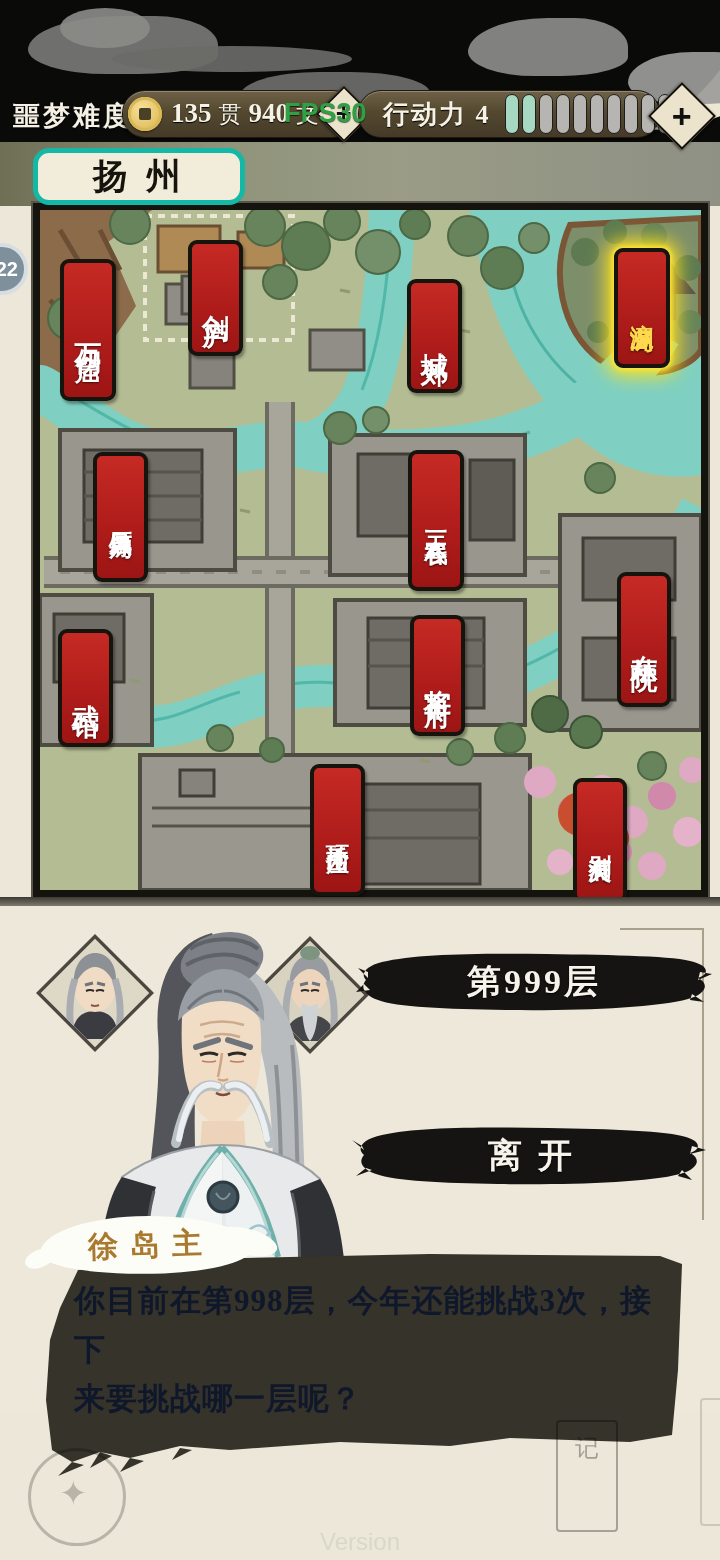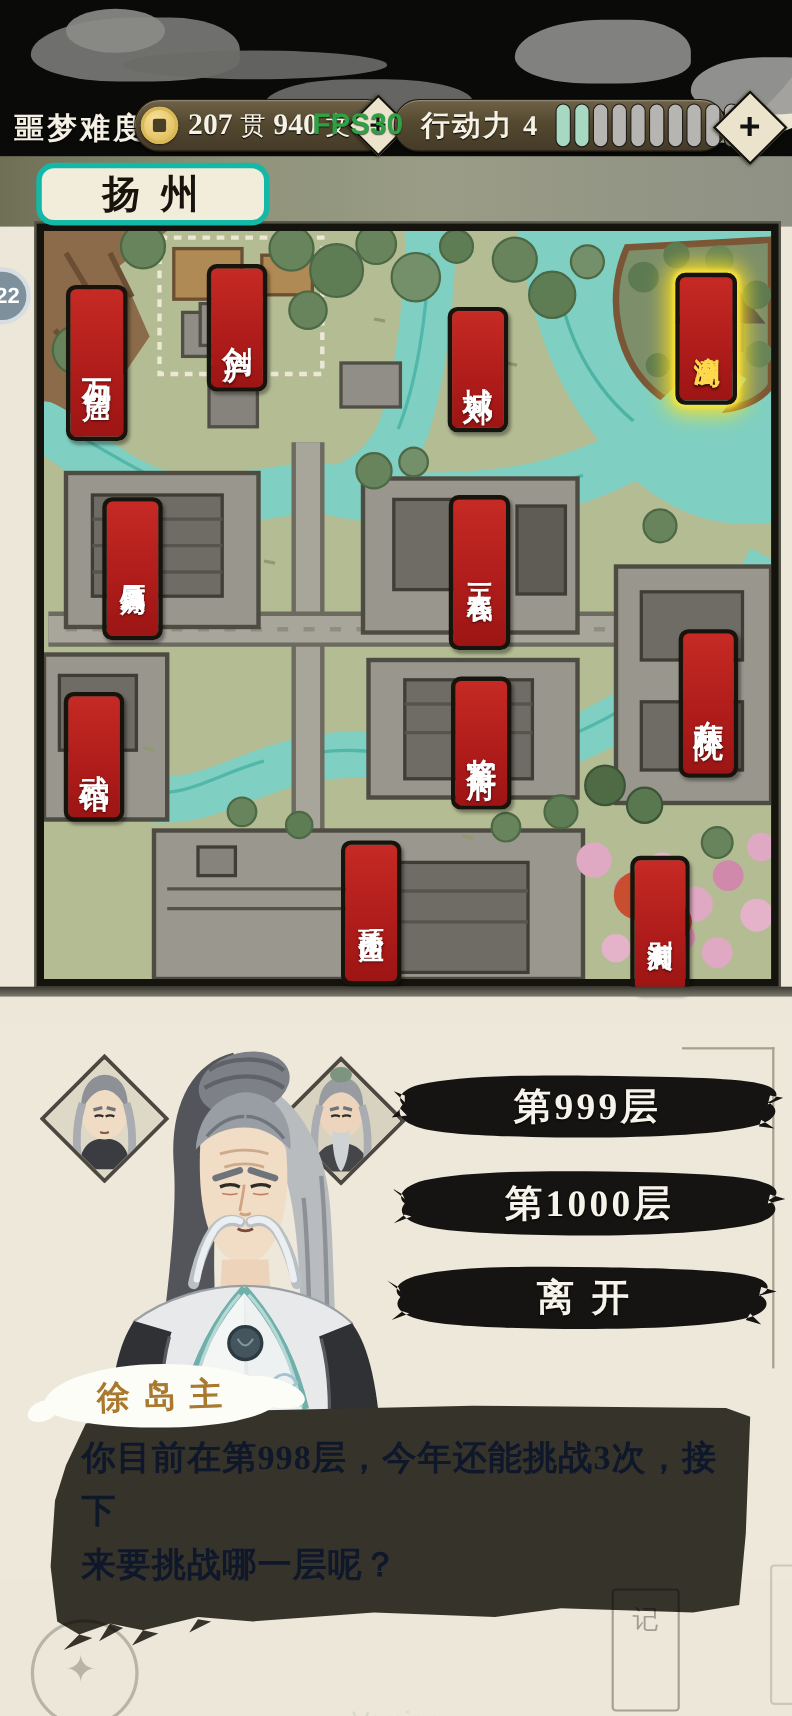--- a/index.html
+++ b/index.html
@@ -65,21 +65,21 @@
   .loc3{left:607px;top:241px;width:48px;height:112px;font-size:24px;letter-spacing:2px;}
   .loc4{left:86px;top:445px;width:47px;height:122px;}
   .loc5{left:401px;top:443px;width:48px;height:133px;}
   .loc6{left:610px;top:565px;width:46px;height:127px;}
   .loc7{left:51px;top:622px;width:47px;height:110px;}
   .loc8{left:403px;top:608px;width:47px;height:113px;}
   .loc9{left:303px;top:757px;width:47px;height:124px;}
   .loc10{left:566px;top:771px;width:46px;height:117px;}
   .map-sep{position:absolute;left:0;top:897px;width:720px;height:9px;background:linear-gradient(180deg,#3c3a33,#7d7a6e);z-index:3;}
   
-  .bottom{position:absolute;left:0;top:906px;width:720px;height:506px;background:#ede8d9;z-index:2;margin-top:24px;}
+  .bottom{position:absolute;left:0;top:906px;width:720px;height:506px;background:#ede8d9;z-index:2;}
   .corner-v{position:absolute;left:702px;top:22px;width:2px;height:292px;background:#a89f8c;}
   .corner-h{position:absolute;left:620px;top:22px;width:84px;height:2px;background:#a89f8c;}
   .mini{position:absolute;width:118px;height:118px;}
   .mini .frame{position:absolute;left:0;top:0;width:118px;height:118px;background:#4c4841;
                clip-path:polygon(50% 0,100% 50%,50% 100%,0 50%);}
   .mini .inner{position:absolute;left:5px;top:5px;width:108px;height:108px;background:#ddd6c4;
                clip-path:polygon(50% 0,100% 50%,50% 100%,0 50%);overflow:hidden;}
   .mini1{left:36px;top:28px;}
   .mini2{left:251px;top:30px;}
   .portrait{position:absolute;left:62px;top:19px;z-index:5;}
@@ -125,21 +125,21 @@
     <div class="cloud c2"></div>
     <div class="cloud c3"></div>
     <div class="cloud c4"></div>
   </div>
 
   <div class="bar-row">
     <div class="difficulty">噩梦难度</div>
     <div class="pill coin-pill">
       <div class="coin"></div>
       <div class="coin-text">
-        <span class="v">207</span>
+        <span class="v">135</span>
         <span class="u">贯</span>
         <span class="v">940</span>
         <span class="u">文</span>
       </div>
     </div>
     <div class="diamond d-small">
       <span>+</span>
     </div>
     <div class="fps">FPS30</div>
     <div class="pill action-pill">
@@ -381,26 +381,20 @@
       <path d="M258,254 C274,276 282,312 286,380 L230,380 C240,330 238,292 228,266 Z" fill="#2f3135"></path>
       <path d="M92,266 C84,296 82,336 88,378 M230,268 C238,298 240,338 234,378" stroke="#585a60" stroke-width="3" fill="none"></path>
     </svg>
 
     <div class="brush-btn btn1">
       <svg viewBox="0 0 356 64" preserveAspectRatio="none">
         <path fill="#151412" d="M10,30 C4,24 10,16 26,12 C60,4 120,3 190,4 C260,5 320,6 338,12 C352,16 354,24 342,28 C354,34 350,44 332,49 C300,58 220,61 150,60 C90,59 40,57 22,50 C8,45 4,37 10,30 Z M8,34 L0,42 L14,40 Z M12,22 L2,18 L12,28 Z M342,30 L356,24 L344,22 Z M334,50 L348,52 L336,44 Z"></path>
       </svg>
       <span class="lbl">第999层</span>
     </div>
-    <div class="brush-btn btn2">
-      <svg viewBox="0 0 356 64" preserveAspectRatio="none">
-        <path fill="#151412" d="M10,32 C2,26 8,16 28,11 C64,3 130,2 195,3 C262,4 318,6 336,13 C350,17 352,25 340,29 C352,35 348,45 330,50 C296,59 214,62 148,61 C92,60 42,58 22,51 C8,46 4,39 10,32 Z M8,24 L-2,18 L10,28 Z M10,42 L0,50 L16,44 Z M340,32 L356,28 L342,24 Z"></path>
-      </svg>
-      <span class="lbl">第1000层</span>
-    </div>
     <div class="brush-btn btn3">
       <svg viewBox="0 0 356 64" preserveAspectRatio="none">
         <path fill="#151412" d="M12,31 C4,25 10,15 30,11 C66,3 132,3 196,4 C260,5 316,7 334,13 C348,17 350,25 338,29 C350,35 346,45 328,50 C294,59 212,61 146,60 C90,59 44,57 24,50 C10,45 6,38 12,31 Z M10,22 L0,16 L12,26 Z M14,44 L4,52 L20,46 Z M338,30 L354,26 L340,22 Z M326,52 L340,56 L330,46 Z"></path>
       </svg>
       <span class="lbl">离开</span>
     </div>
 
     <div class="name-splash">
       <span>徐岛主</span>
     </div>

